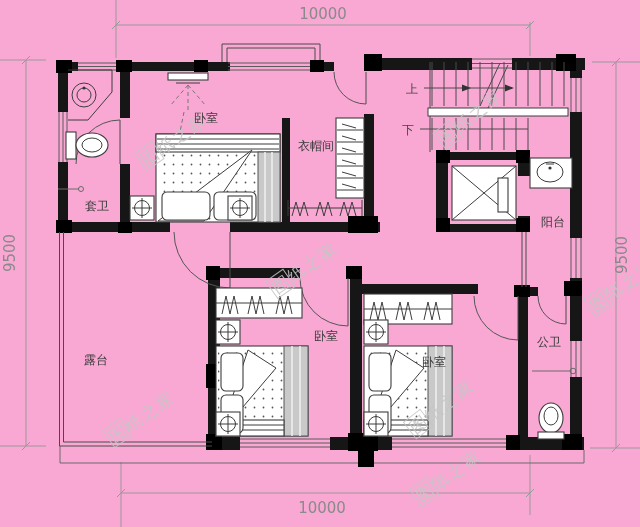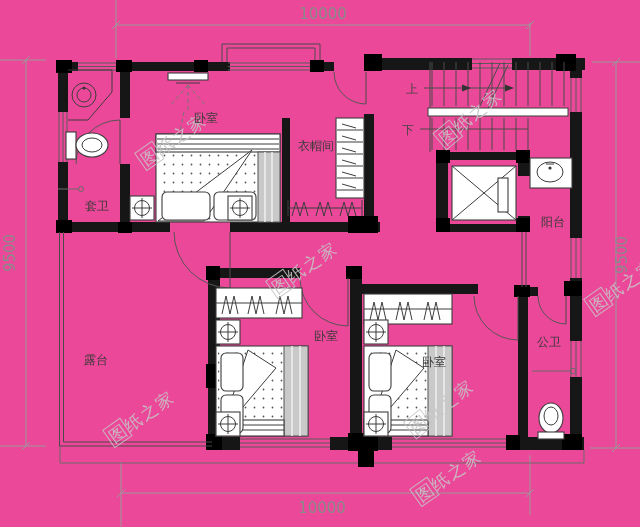--- a/index.html
+++ b/index.html
@@ -1,16 +1,16 @@
 <!DOCTYPE html>
 <html><head>
 <meta charset="utf-8">
 <style>
   html,body{margin:0;padding:0;background:#fff;}
-  #stage{width:640px;height:527px;position:relative;background:#ec4899;overflow:hidden;}
+  #stage{width:640px;height:527px;position:relative;background:#f9a8d4;overflow:hidden;}
   svg{display:block;}
   .wall{fill:#161616;stroke:none;}
   .col{fill:#000;}
   .thin{stroke:#4a4a4a;stroke-width:1;fill:none;}
   .thin2{stroke:#6a6a6a;stroke-width:1;fill:none;}
   .furn{stroke:#3d3d3d;stroke-width:1.1;fill:#fff;}
   .furnline{stroke:#3d3d3d;stroke-width:1;fill:none;}
   .win{stroke:#5a5a5a;stroke-width:1;fill:none;}
   .dim{stroke:#999;stroke-width:1;fill:none;}
   .arc{stroke:#555;stroke-width:1;fill:none;}

